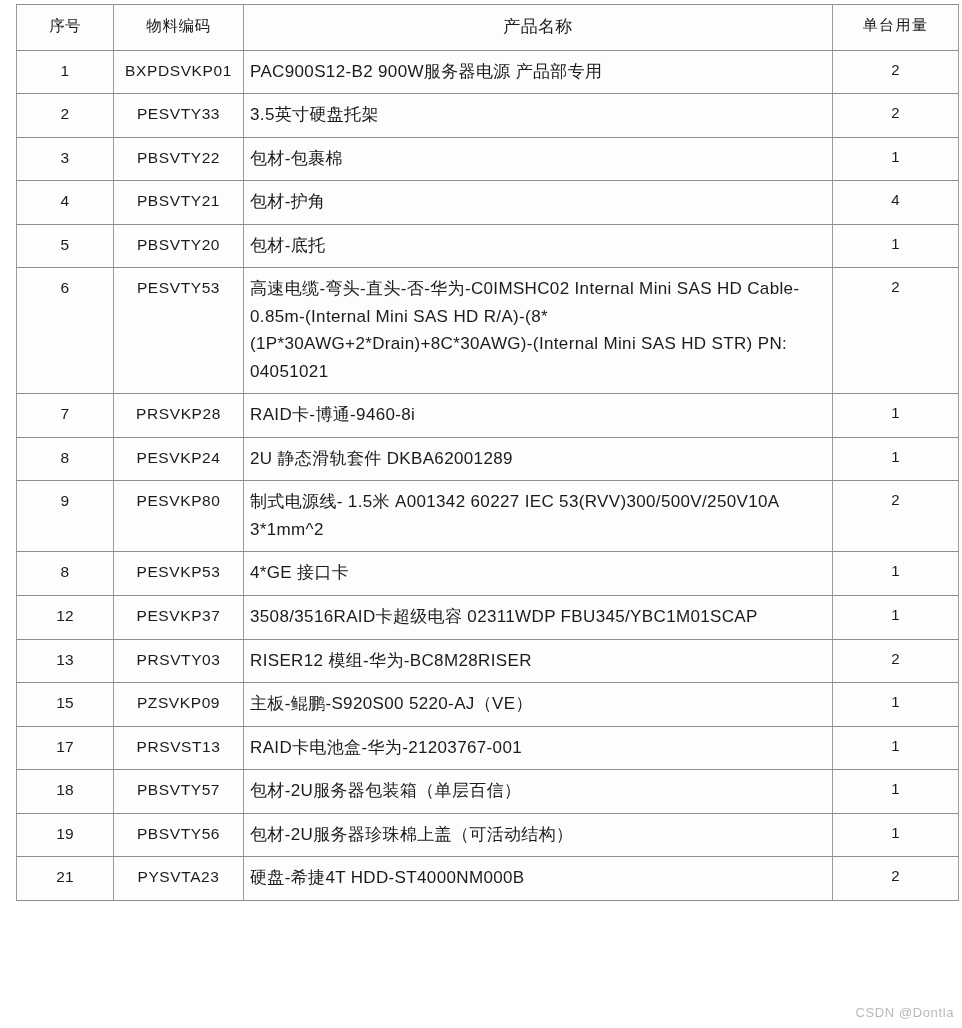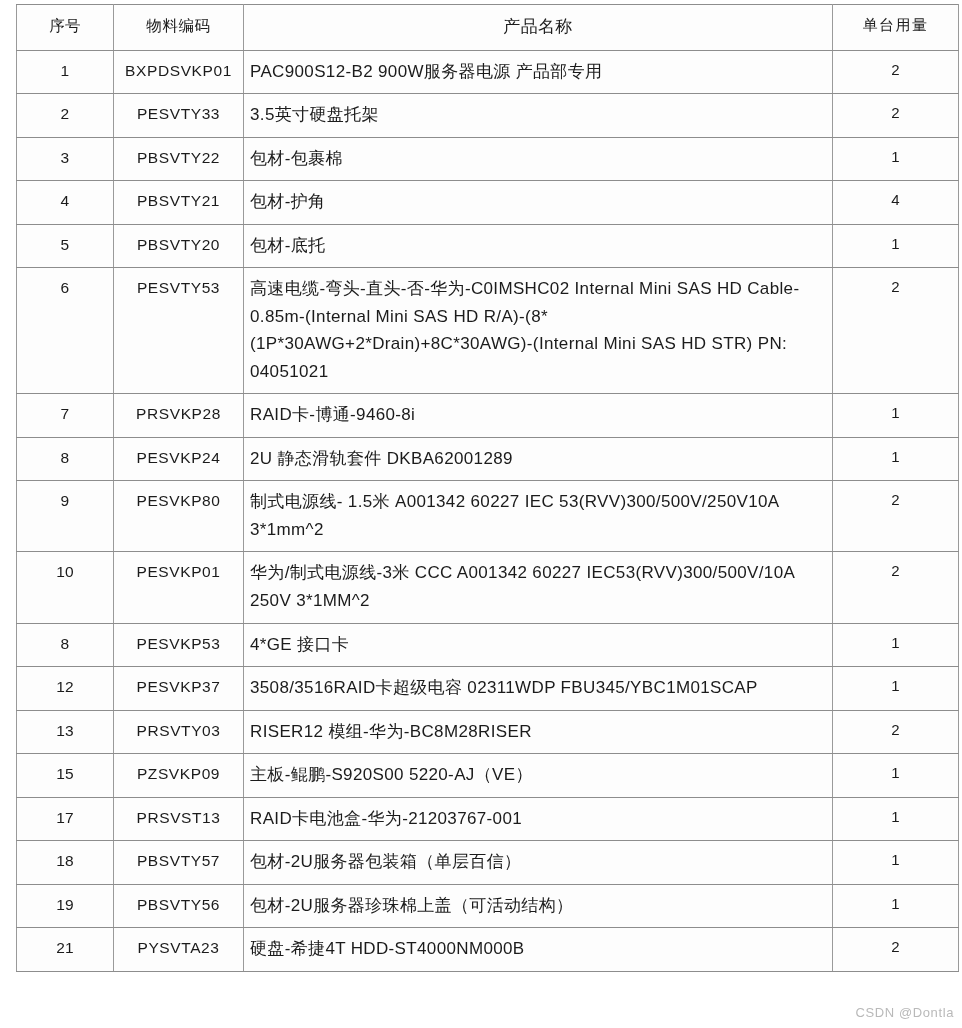--- a/index.html
+++ b/index.html
@@ -227,34 +227,20 @@
           </td>
           <td class="name">
             <div class="cellpad">制式电源线- 1.5米 A001342 60227 IEC 53(RVV)300/500V/250V10A 3*1mm^2</div>
           </td>
           <td class="qty">
             <div class="cellpad">2</div>
           </td>
         </tr>
         <tr>
           <td class="seq">
-            <div class="cellpad">10</div>
-          </td>
-          <td class="code">
-            <div class="cellpad">PESVKP01</div>
-          </td>
-          <td class="name">
-            <div class="cellpad">华为/制式电源线-3米 CCC A001342 60227 IEC53(RVV)300/500V/10A 250V 3*1MM^2</div>
-          </td>
-          <td class="qty">
-            <div class="cellpad">2</div>
-          </td>
-        </tr>
-        <tr>
-          <td class="seq">
             <div class="cellpad">8</div>
           </td>
           <td class="code">
             <div class="cellpad">PESVKP53</div>
           </td>
           <td class="name">
             <div class="cellpad">4*GE 接口卡</div>
           </td>
           <td class="qty">
             <div class="cellpad">1</div>

